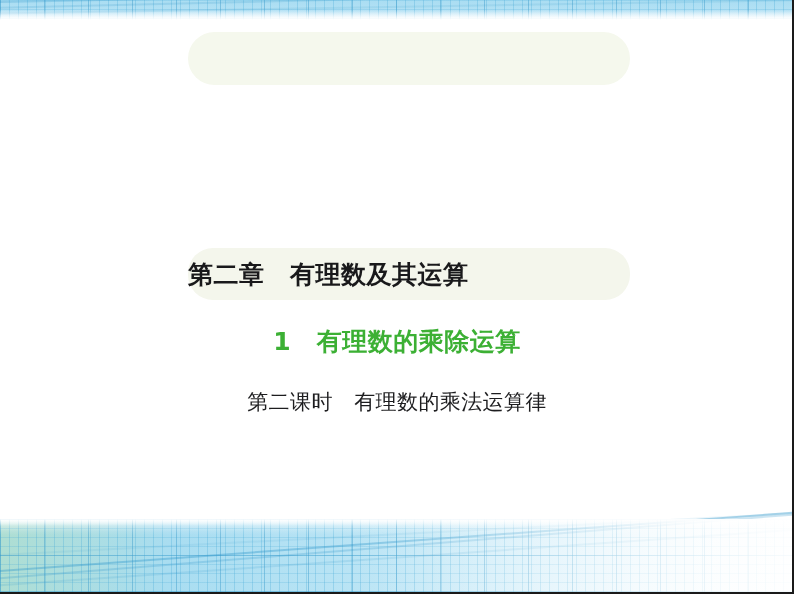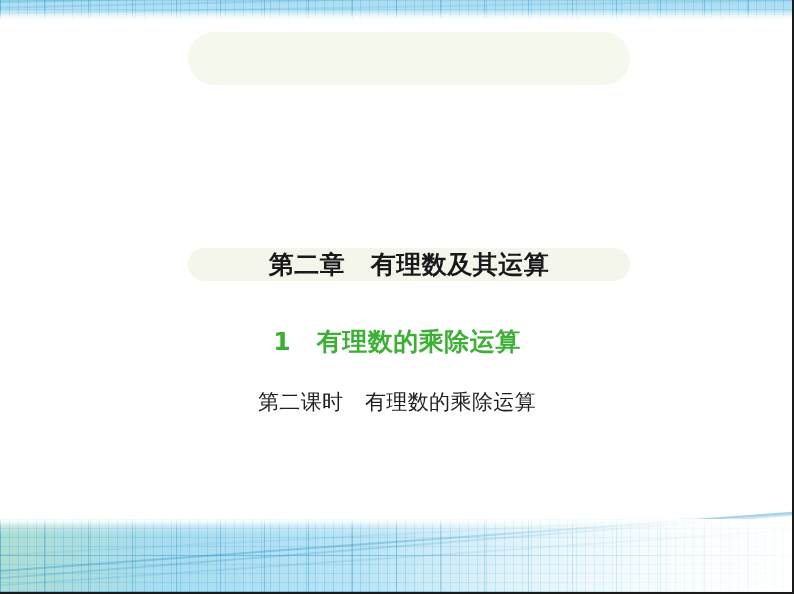--- a/index.html
+++ b/index.html
@@ -166,26 +166,25 @@
     height: 53px;
     background: #f5f8ed;
     border-radius: 27px;
   }
 
   .chapter-pill {
     position: absolute;
     left: 188px;
     top: 248px;
     width: 442px;
-    height: 33px;
+    height: 52px;
     background: #f4f6ec;
     border-radius: 25px;
     display: flex;
     align-items: center;
-    justify-content: center;
   }
 
   .chapter-text {
     font-family: "DejaVu Sans", "Liberation Sans", sans-serif;
     font-weight: 700;
     font-size: 25px;
     line-height: 1;
     color: #19191b;
     letter-spacing: 0.5px;
     white-space: pre;
@@ -238,21 +237,21 @@
   </div>
 
   <div class="banner-blank"></div>
 
   <div class="chapter-pill">
     <span class="chapter-text">第二章　有理数及其运算</span>
   </div>
 
   <div class="section-title">1　有理数的乘除运算</div>
 
-  <div class="lesson-line">第二课时　有理数的乘除运算</div>
+  <div class="lesson-line">第二课时　有理数的乘法运算律</div>
 
   <div class="band band-bottom">
     <div class="base"></div>
     <div class="grid-v"></div>
     <div class="grid-v2"></div>
     <div class="grid-h"></div>
     <div class="grid-h2"></div>
     <div class="sweep">
       <span style="top:58px; transform:rotate(-4.2deg); opacity:.85;"></span>
       <span style="top:66px; transform:rotate(-4.6deg); opacity:.55;"></span>

